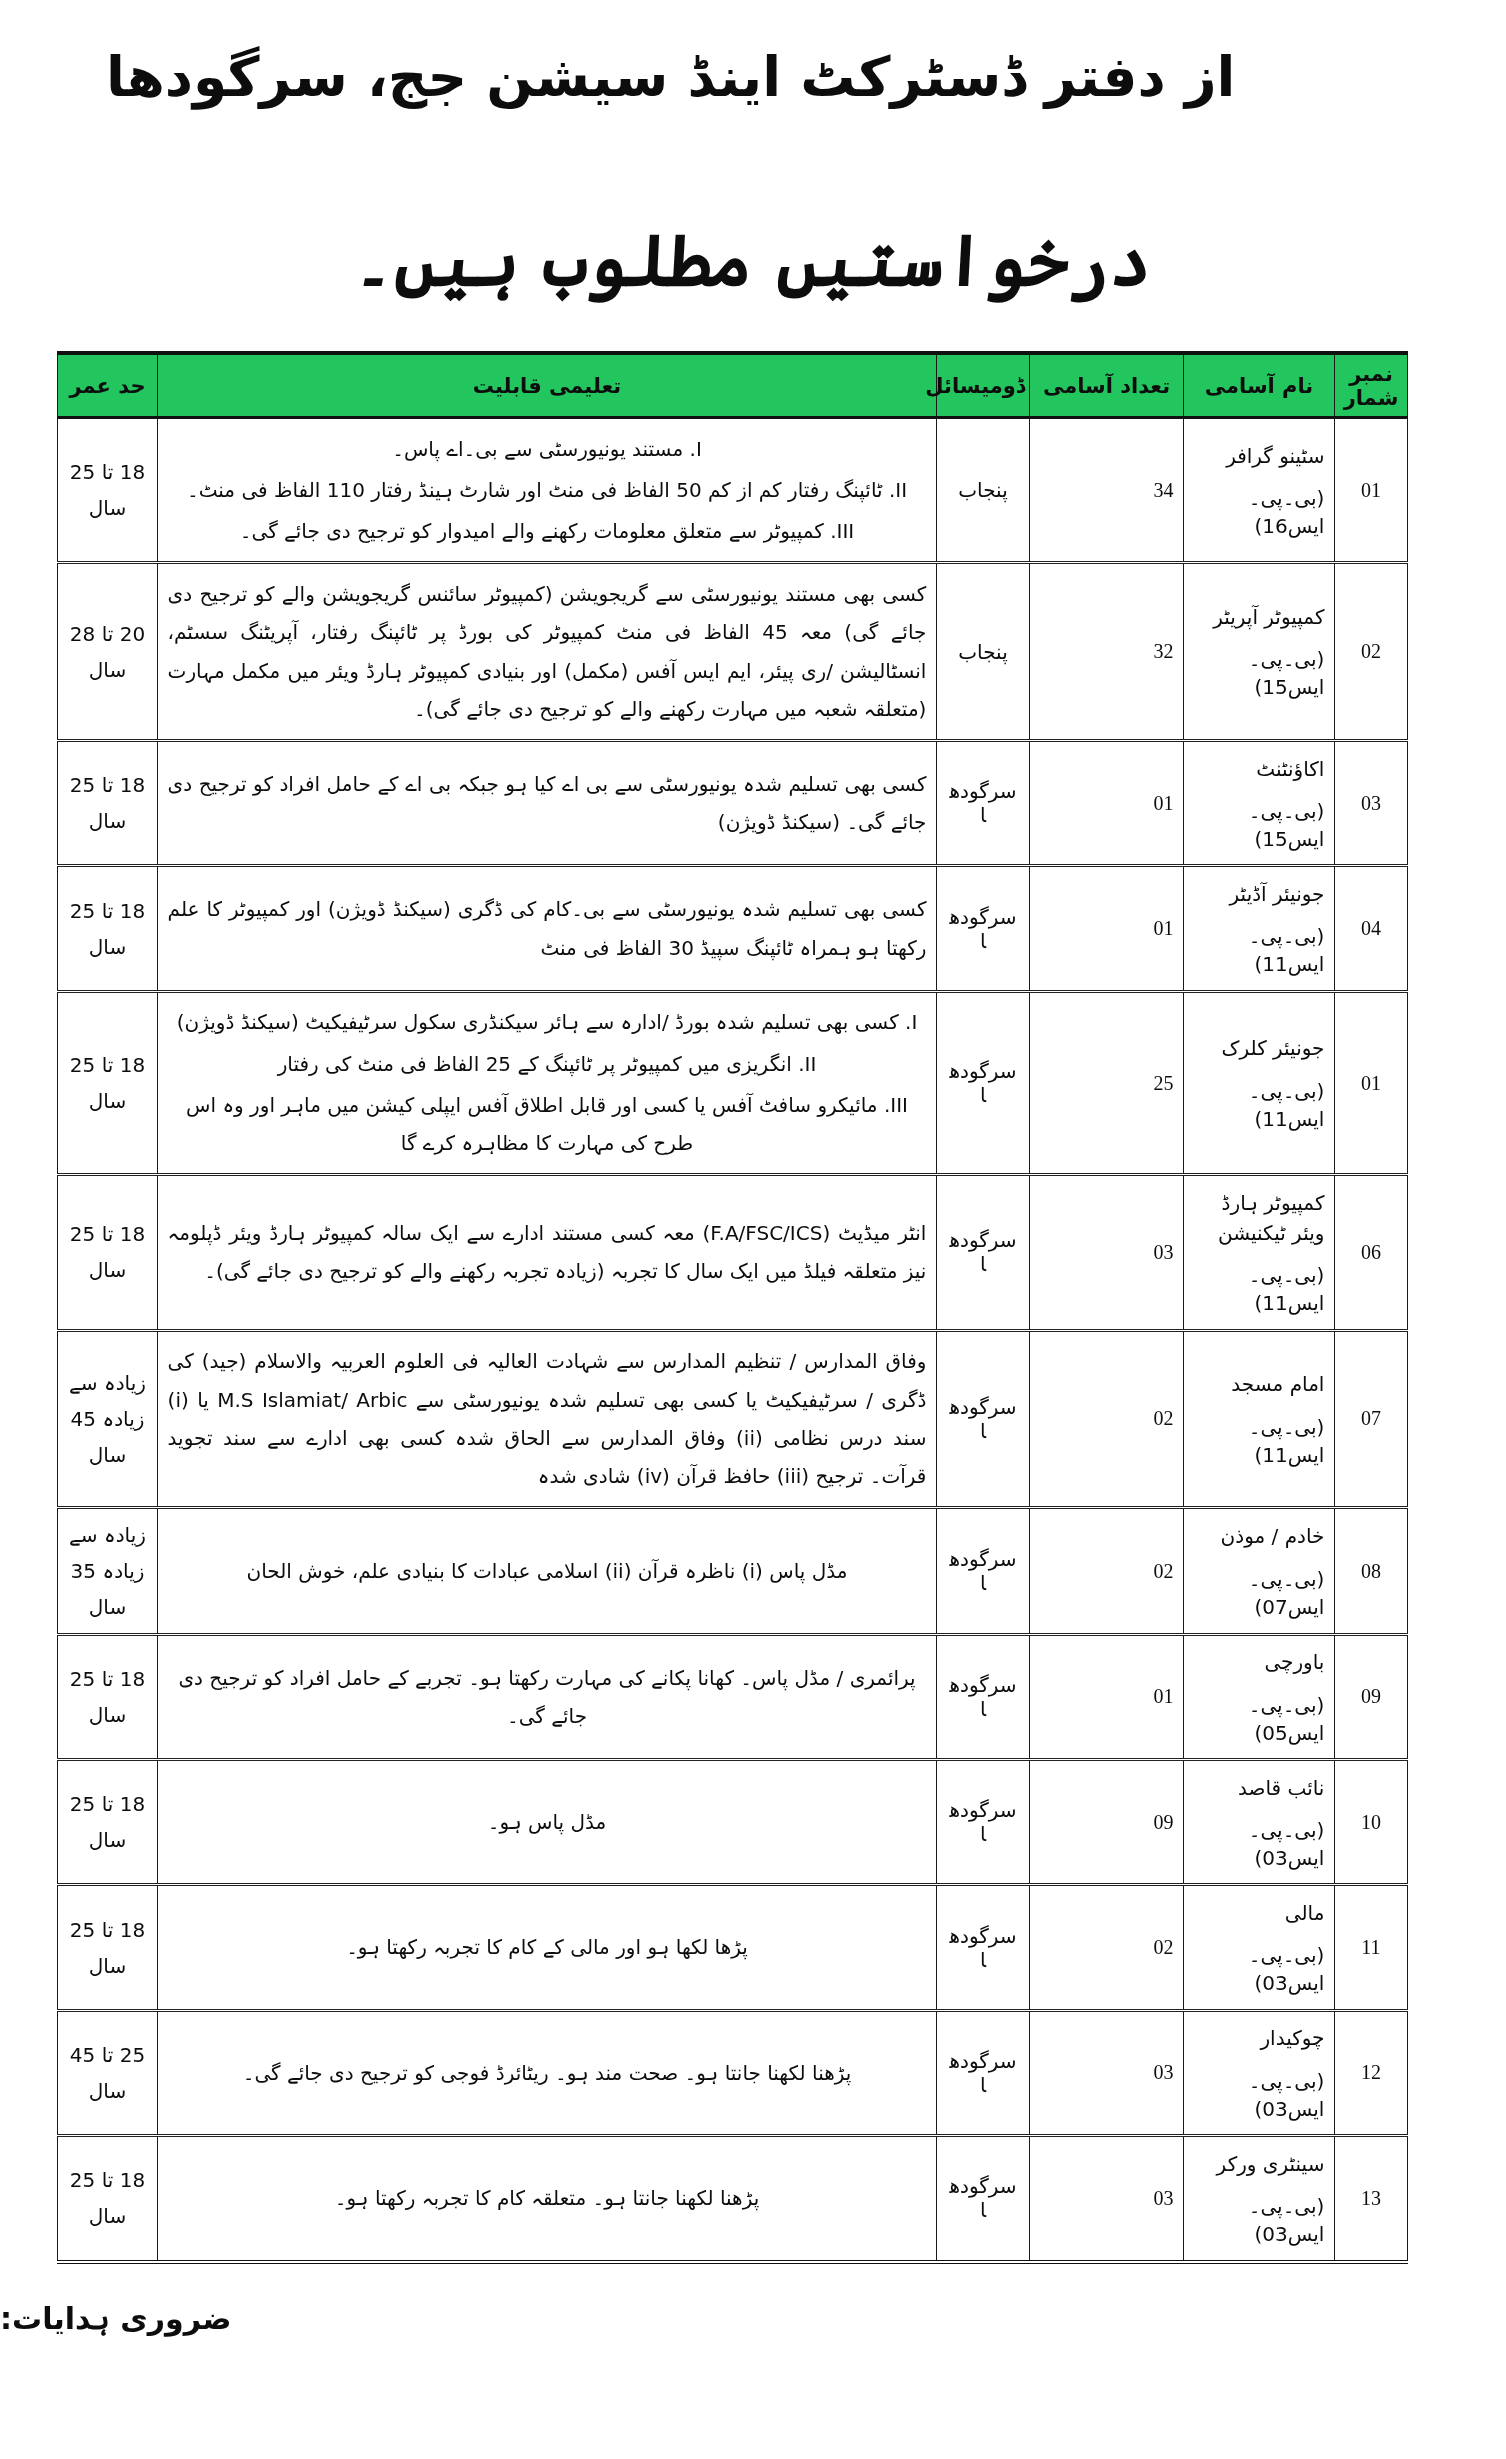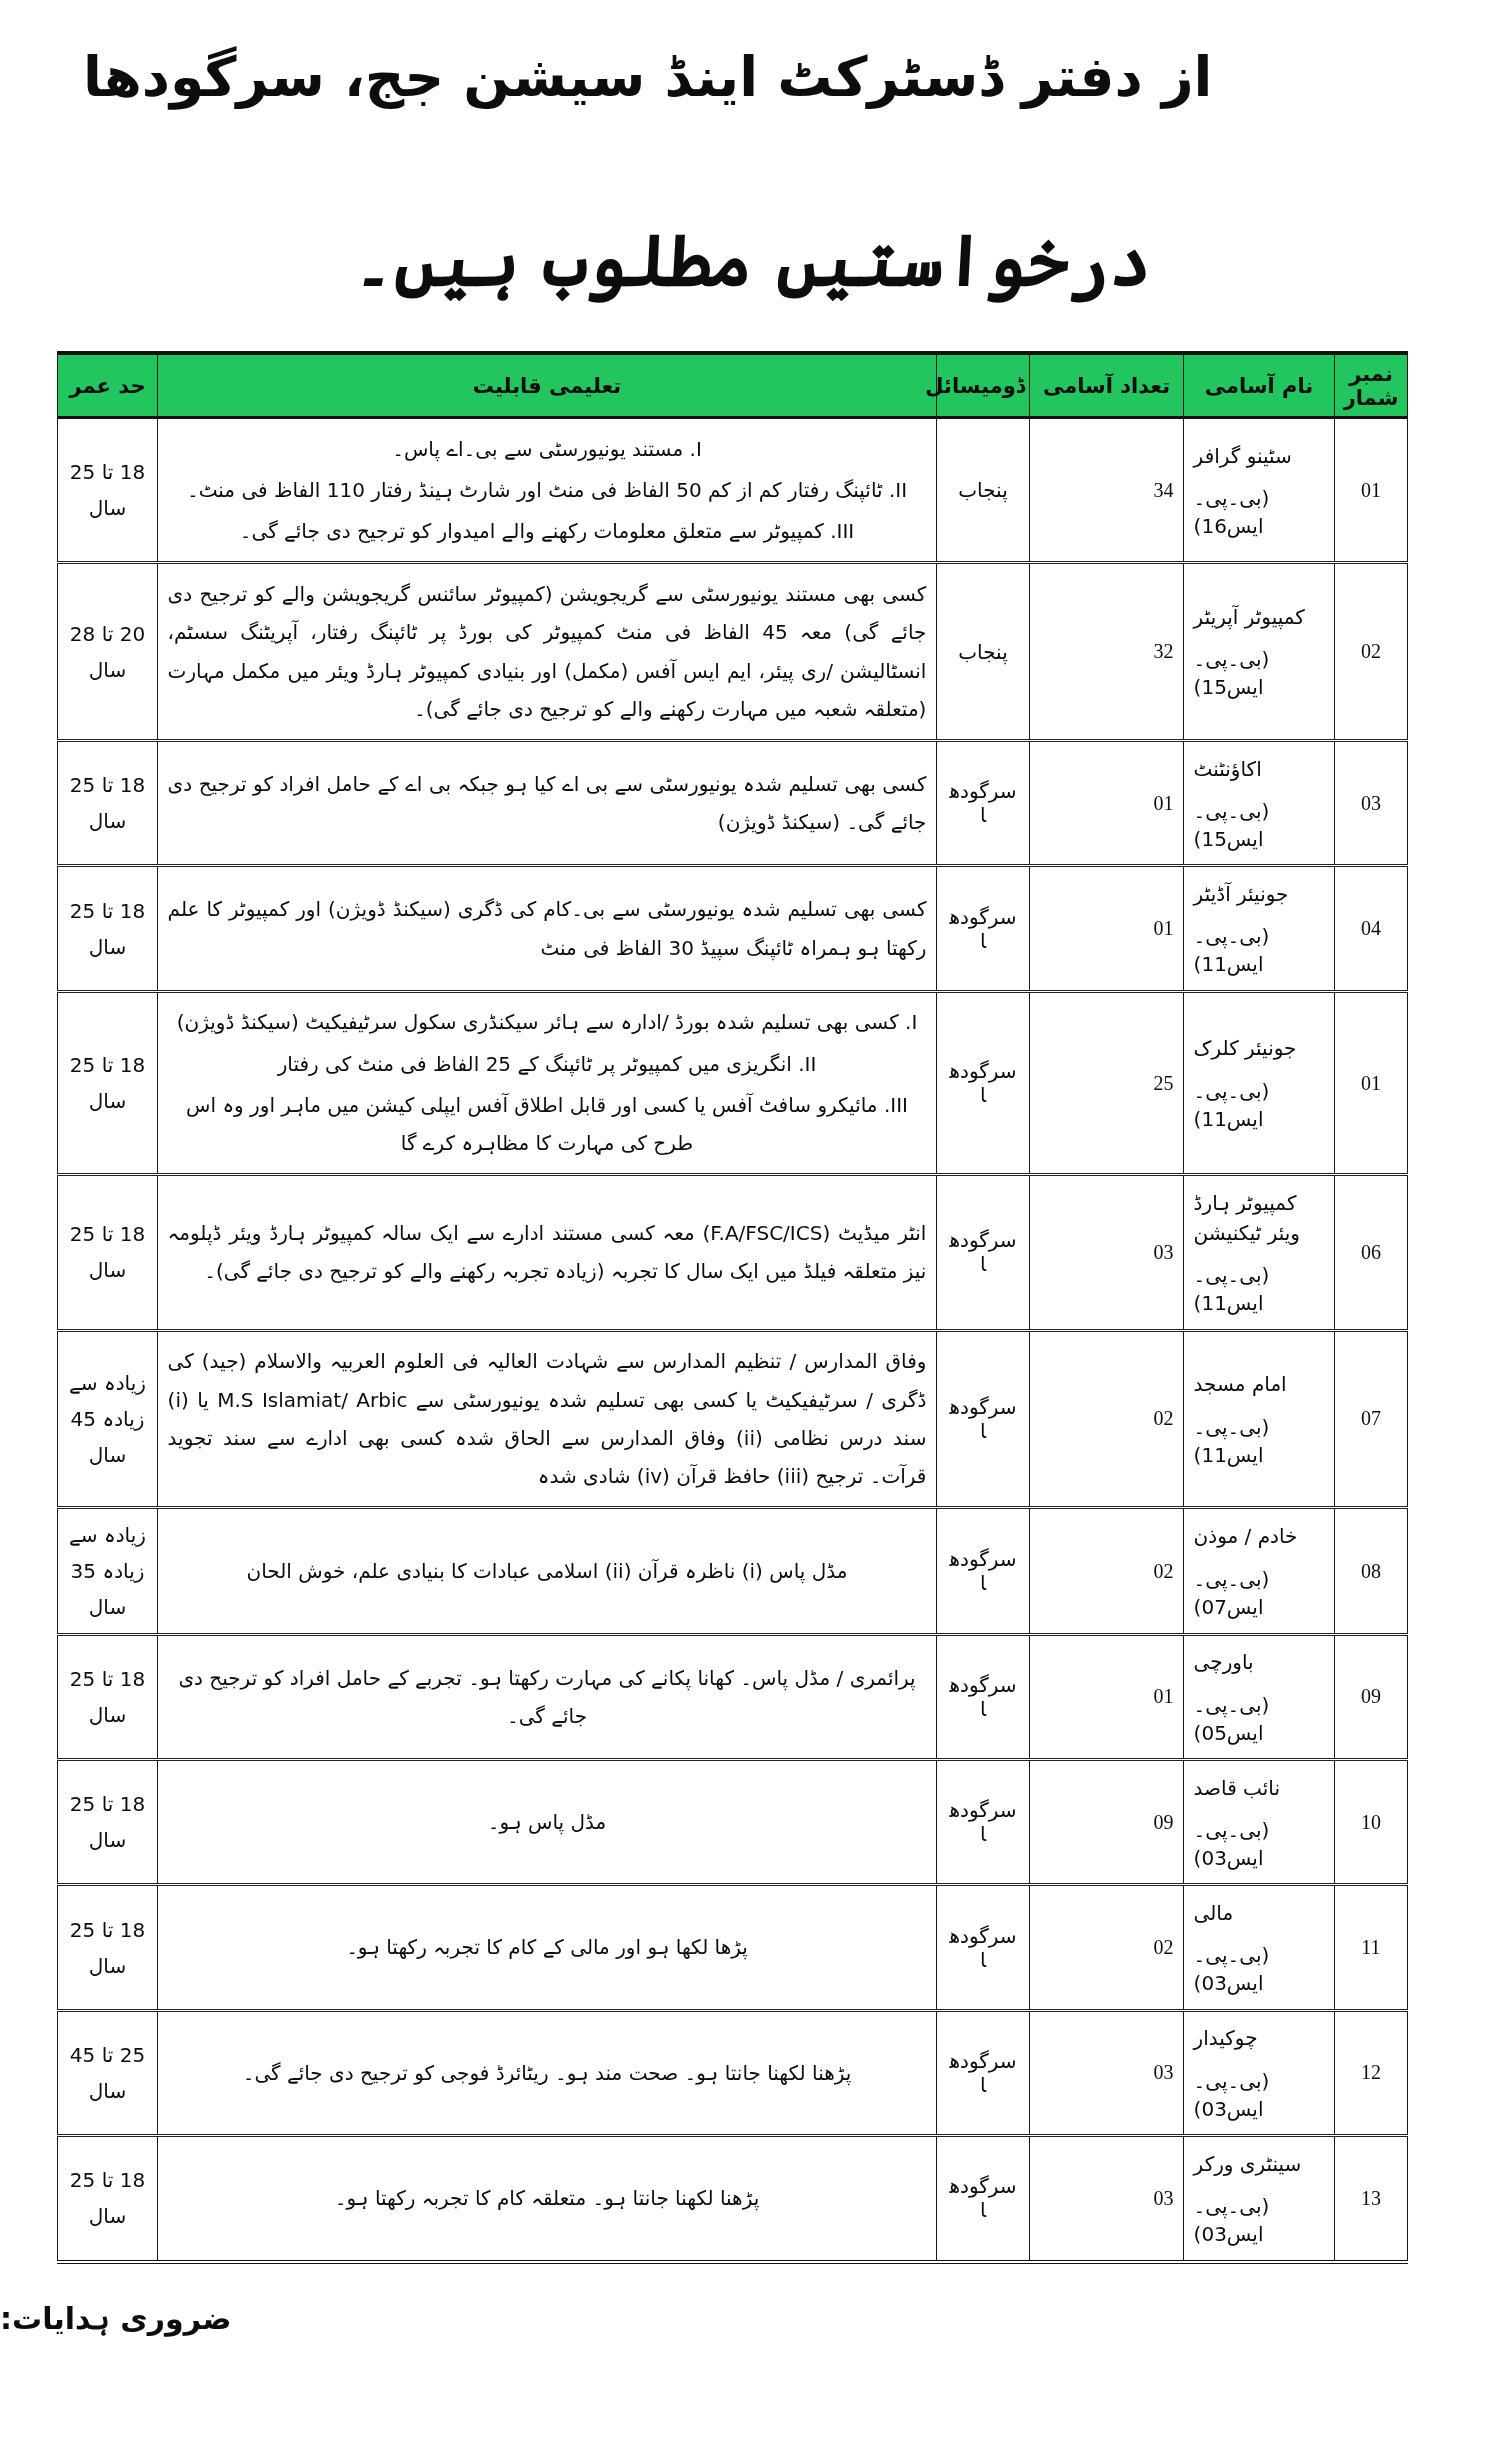--- a/index.html
+++ b/index.html
@@ -10,21 +10,21 @@
     font-family: "DejaVu Sans", sans-serif;
     color: #0d0d0d;
     overflow: hidden;
   }
   .page { width: 1506px; height: 2459px; direction: rtl; }
 
   
   .office-title {
     direction: rtl;
     text-align: left;
-    padding-left: 83px;
+    padding-left: 106px;
     margin: 33px 0 0 0;
     font-size: 55px;
     font-weight: bold;
     letter-spacing: 1px;
     line-height: 1.6;
     font-family: "DejaVu Sans", sans-serif;
   }
   .main-title {
     margin-top: 92px;
     text-align: center;
@@ -74,21 +74,21 @@
   .jobs-table tbody tr:last-child { border-bottom: none; }
 
   .num {
     font-family: "Liberation Serif", serif;
     font-size: 26px;
     text-align: center;
   }
   .c-serial { text-align: center; }
   .c-count  { text-align: right; }
   .c-domicile { text-align: center; font-size: 21px; }
-  .c-name { text-align: left; }
+  .c-name { text-align: right; }
   .post-name  { margin: 3.8px 0 13.4px 0; line-height: 1.5; }
   .post-grade { margin: 3.8px 0 3.8px 0; line-height: 1.4; }
   .c-age { text-align: center; font-size: 19px; line-height: 1.8; }
   .c-qual { padding: 5.8px 15.4px; }
   .qual-item { line-height: 1.92; margin: 2.9px 0; }
   .qual-item.center  { text-align: center; }
   .qual-item.justify { text-align: justify; text-align-last: right; }
 
   
   .instructions-heading {

